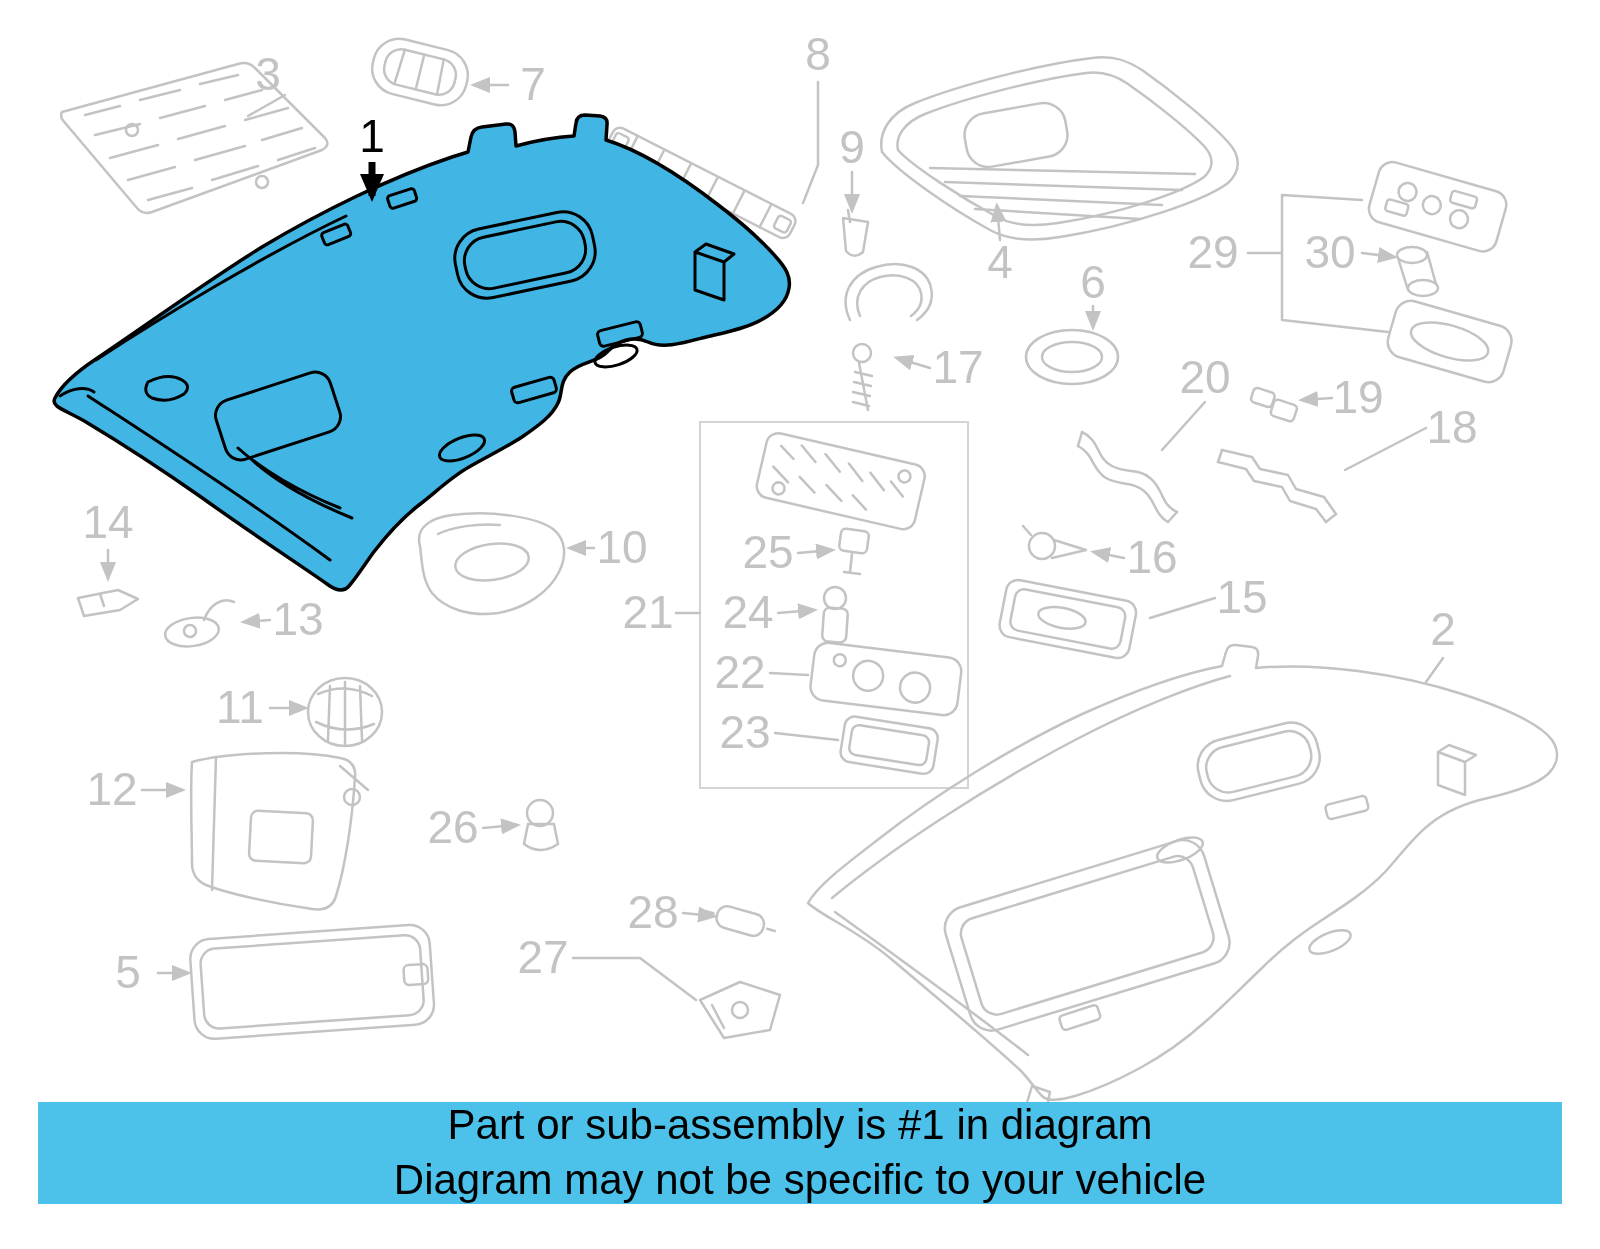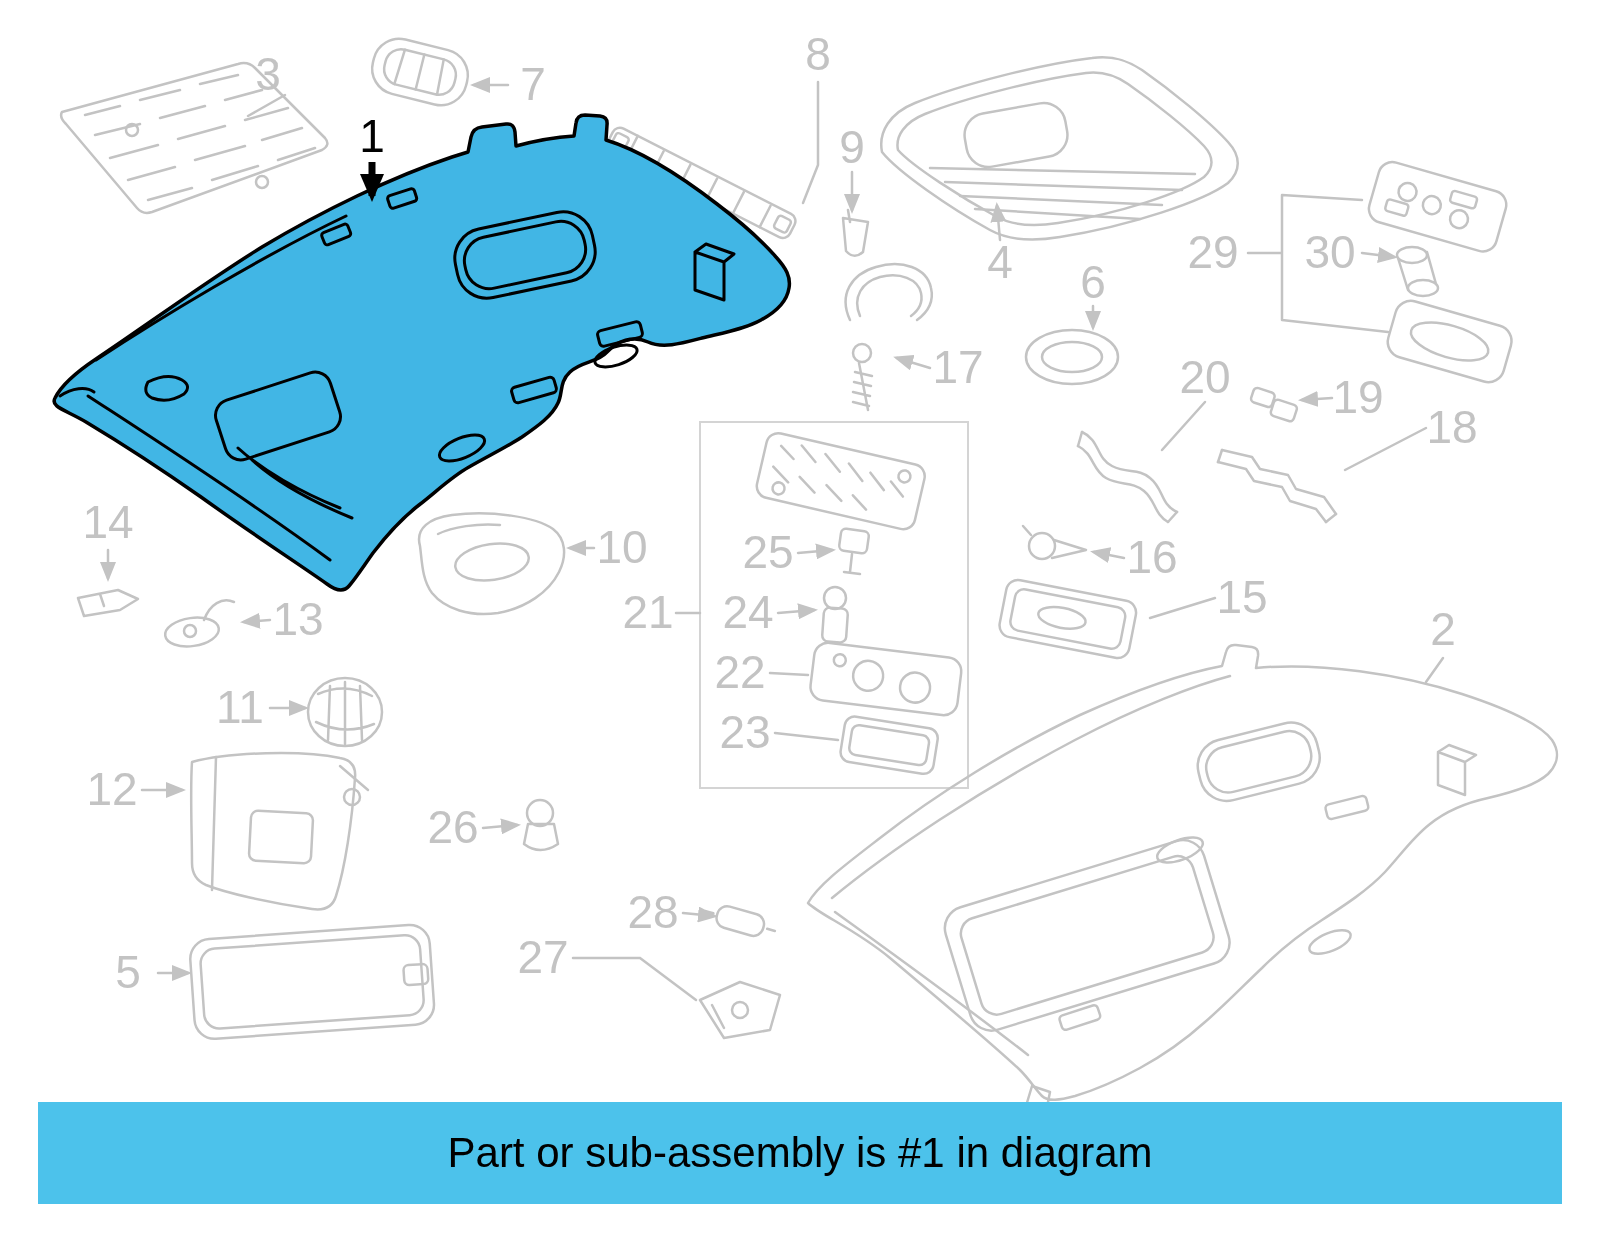--- a/index.html
+++ b/index.html
@@ -312,15 +312,16 @@
     <text class="num" x="453" y="843">26</text>
     <text class="num" x="543" y="973">27</text>
     <text class="num" x="653" y="928">28</text>
     <text class="num" x="1213" y="268">29</text>
     <text class="num" x="1330" y="268">30</text>
   </g>
 </svg>
 
   <div class="banner">
     <div class="line">Part or sub-assembly is #1 in diagram</div>
+    <div class="line">Diagram may not be specific to your vehicle</div>
   </div>
 
 </div>
 
 </body></html>

